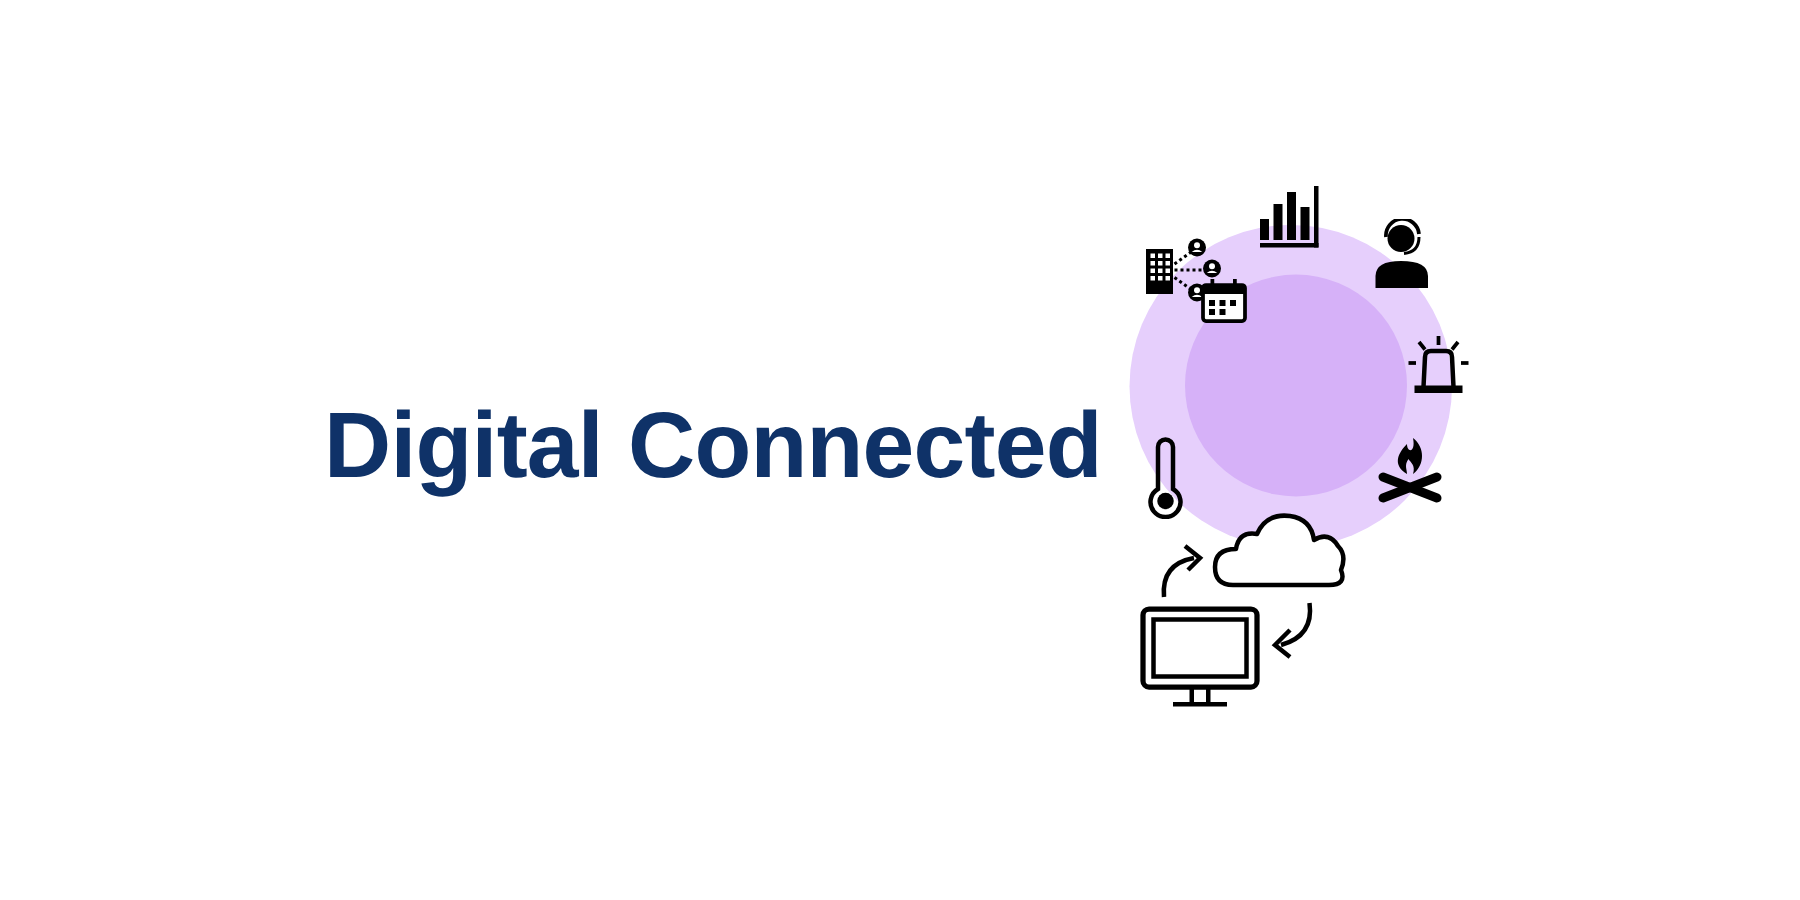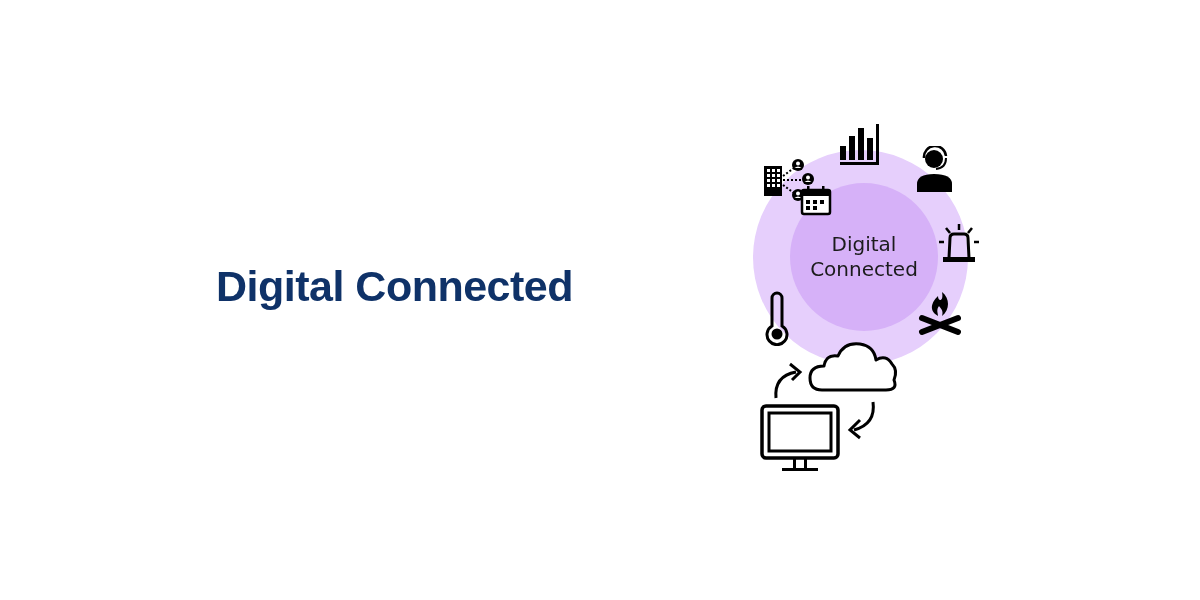--- a/index.html
+++ b/index.html
@@ -1,44 +1,40 @@
 <!DOCTYPE html>
 <html><head>
 <meta charset="utf-8">
 <style>
   html, body { margin:0; padding:0; }
   body { width:1200px; height:600px; background:#ffffff; position:relative; overflow:hidden; }
   .title {
     position:absolute; left:216px; top:262px;
     font-family:"Liberation Sans", sans-serif; font-weight:700;
-    font-size:43px; letter-spacing:-0.5px; color:#0f3268; white-space:nowrap;
+    font-size:62px; letter-spacing:-0.5px; color:#0f3268; white-space:nowrap;
   }
   .diagram { position:absolute; left:740px; top:110px; width:260px; height:380px; }
   .outer { position:absolute; left:13px; top:40px; width:215px; height:215px; border-radius:50%; }
   .inner { position:absolute; left:50px; top:73px; width:148px; height:148px; border-radius:50%; }
   .center-label {
     position:absolute; left:50px; top:73px; width:148px; height:148px;
     display:flex; flex-direction:column; align-items:center; justify-content:center;
     font-family:"DejaVu Sans", sans-serif; font-size:20px; line-height:25px; color:#1b1b1b;
   }
   .icon { position:absolute; }
   svg { display:block; }
 </style>
 </head>
 <body>
 
 <div class="title">Digital Connected</div>
 
 <div class="diagram">
   <div class="outer" style="background:#e6cffc;"></div>
   <div class="inner" style="background:#d6b1f8;"></div>
-  <div class="center-label">
-    <span>Digital</span>
-    <span>Connected</span>
-  </div>
 
   <div class="icon" style="left:22px; top:48px;">
     <svg width="72" height="60" viewBox="0 0 72 60">
       <rect x="2" y="8" width="18" height="30" fill="#000"></rect>
       <g fill="#fff">
         <rect x="5" y="11" width="3" height="3"></rect>
           <rect x="10" y="11" width="3" height="3"></rect>
           <rect x="15" y="11" width="3" height="3"></rect>
         <rect x="5" y="16" width="3" height="3"></rect>
           <rect x="10" y="16" width="3" height="3"></rect>

